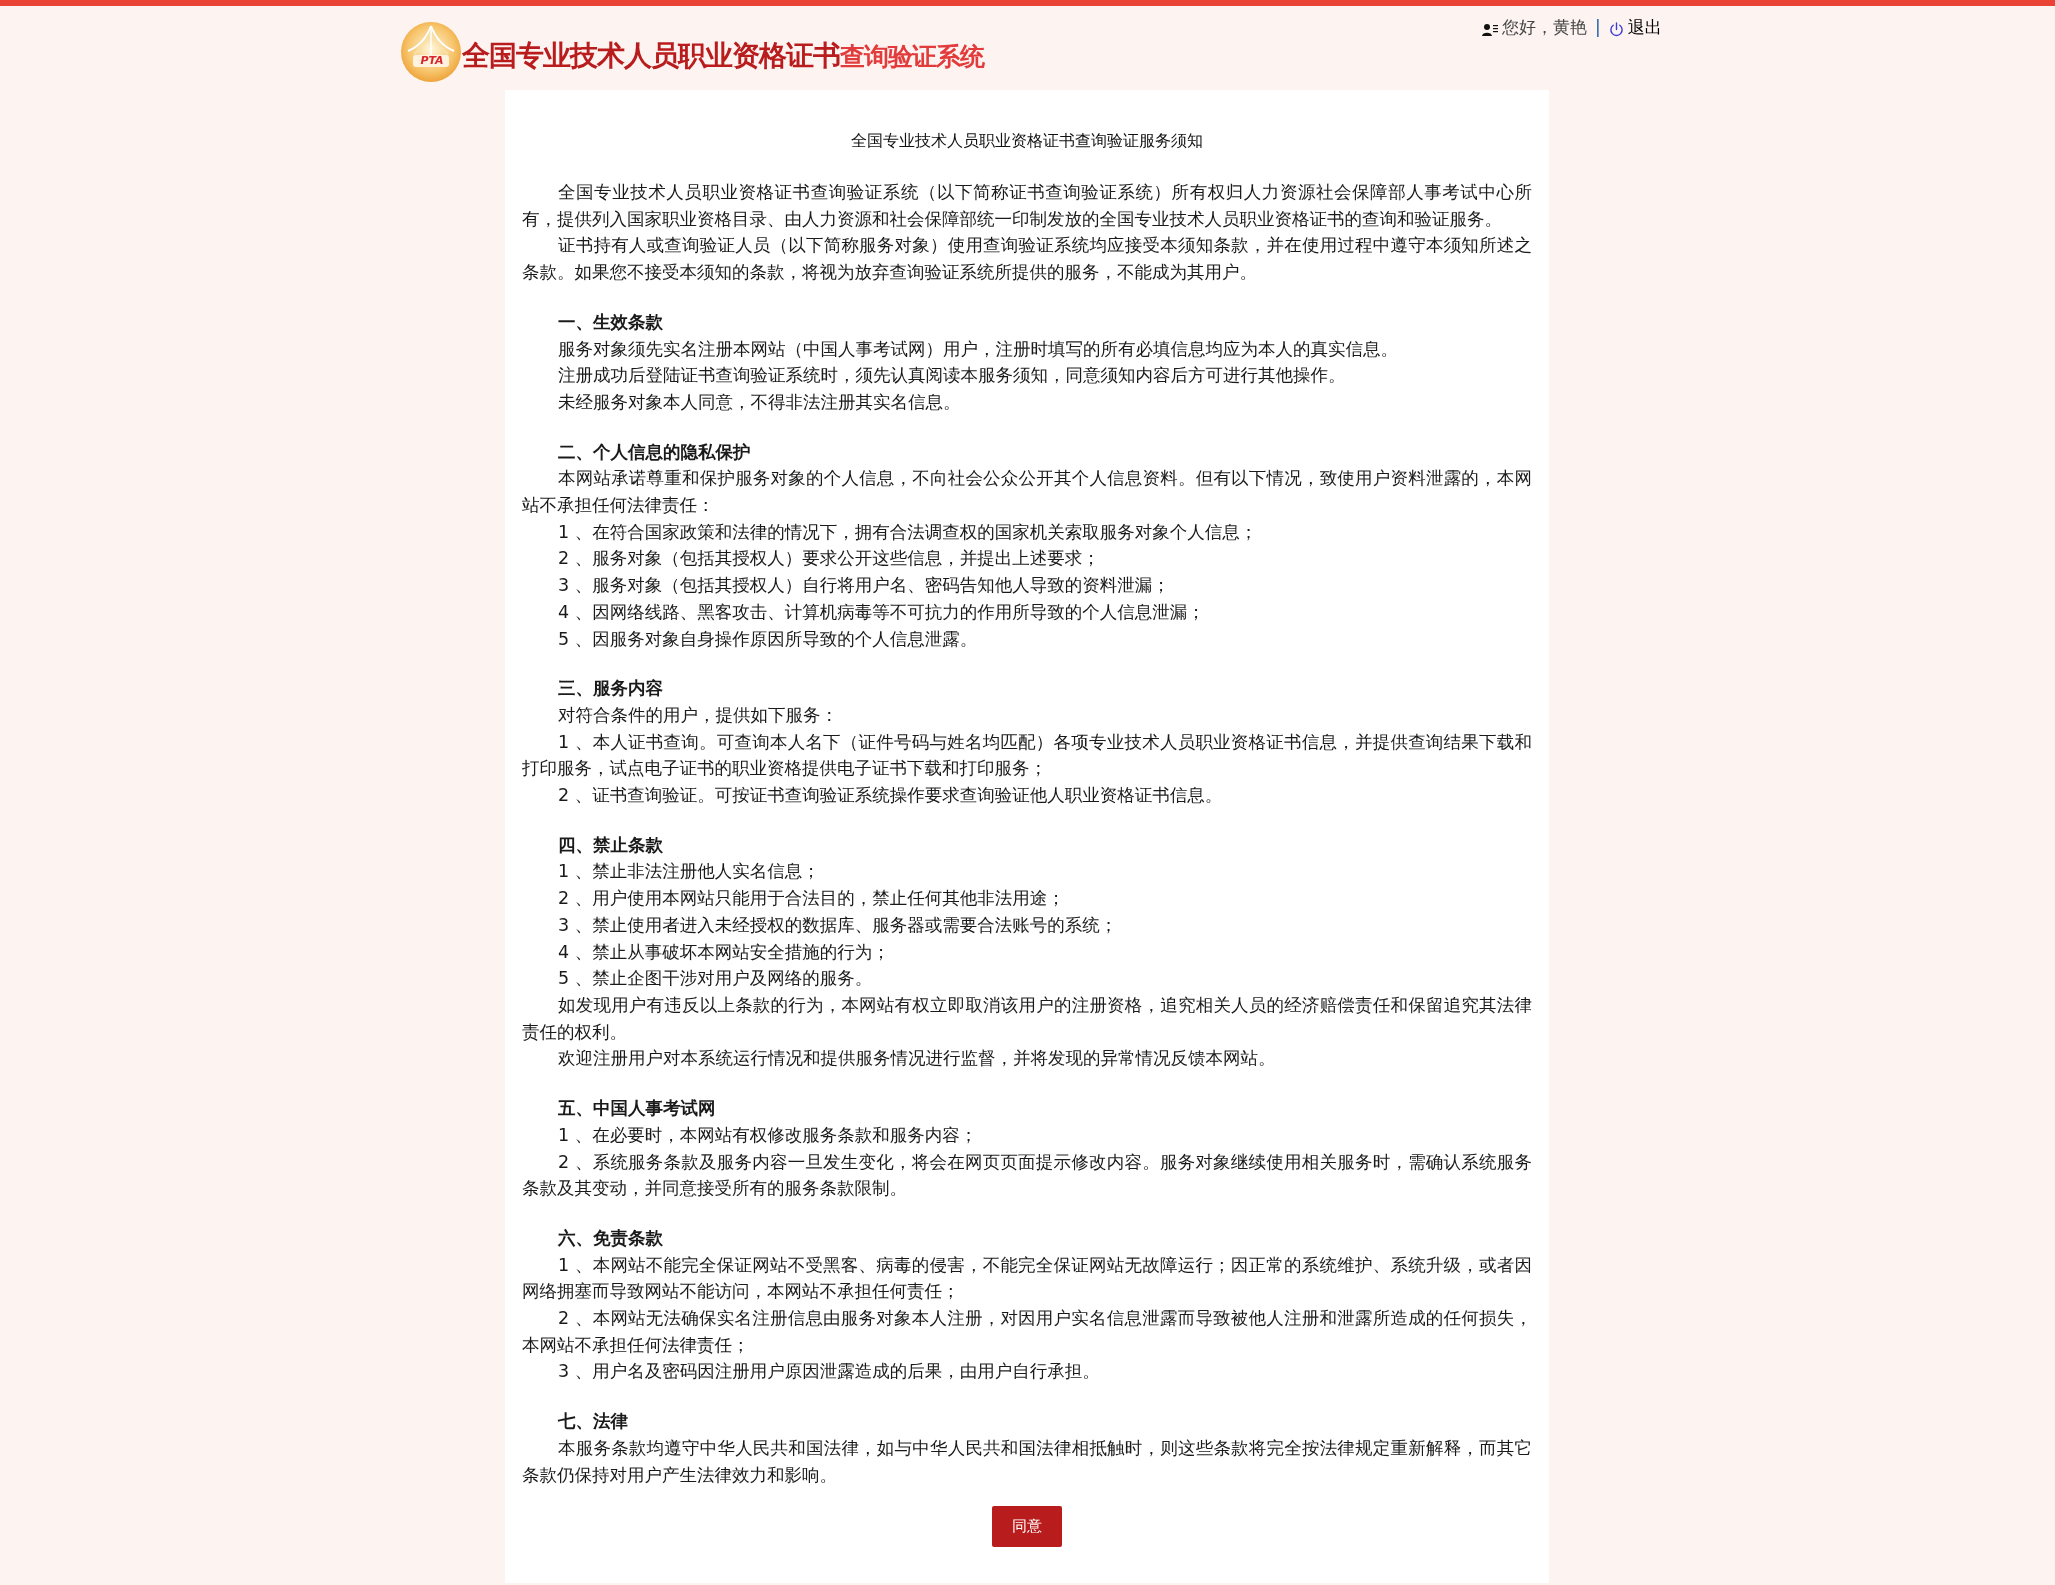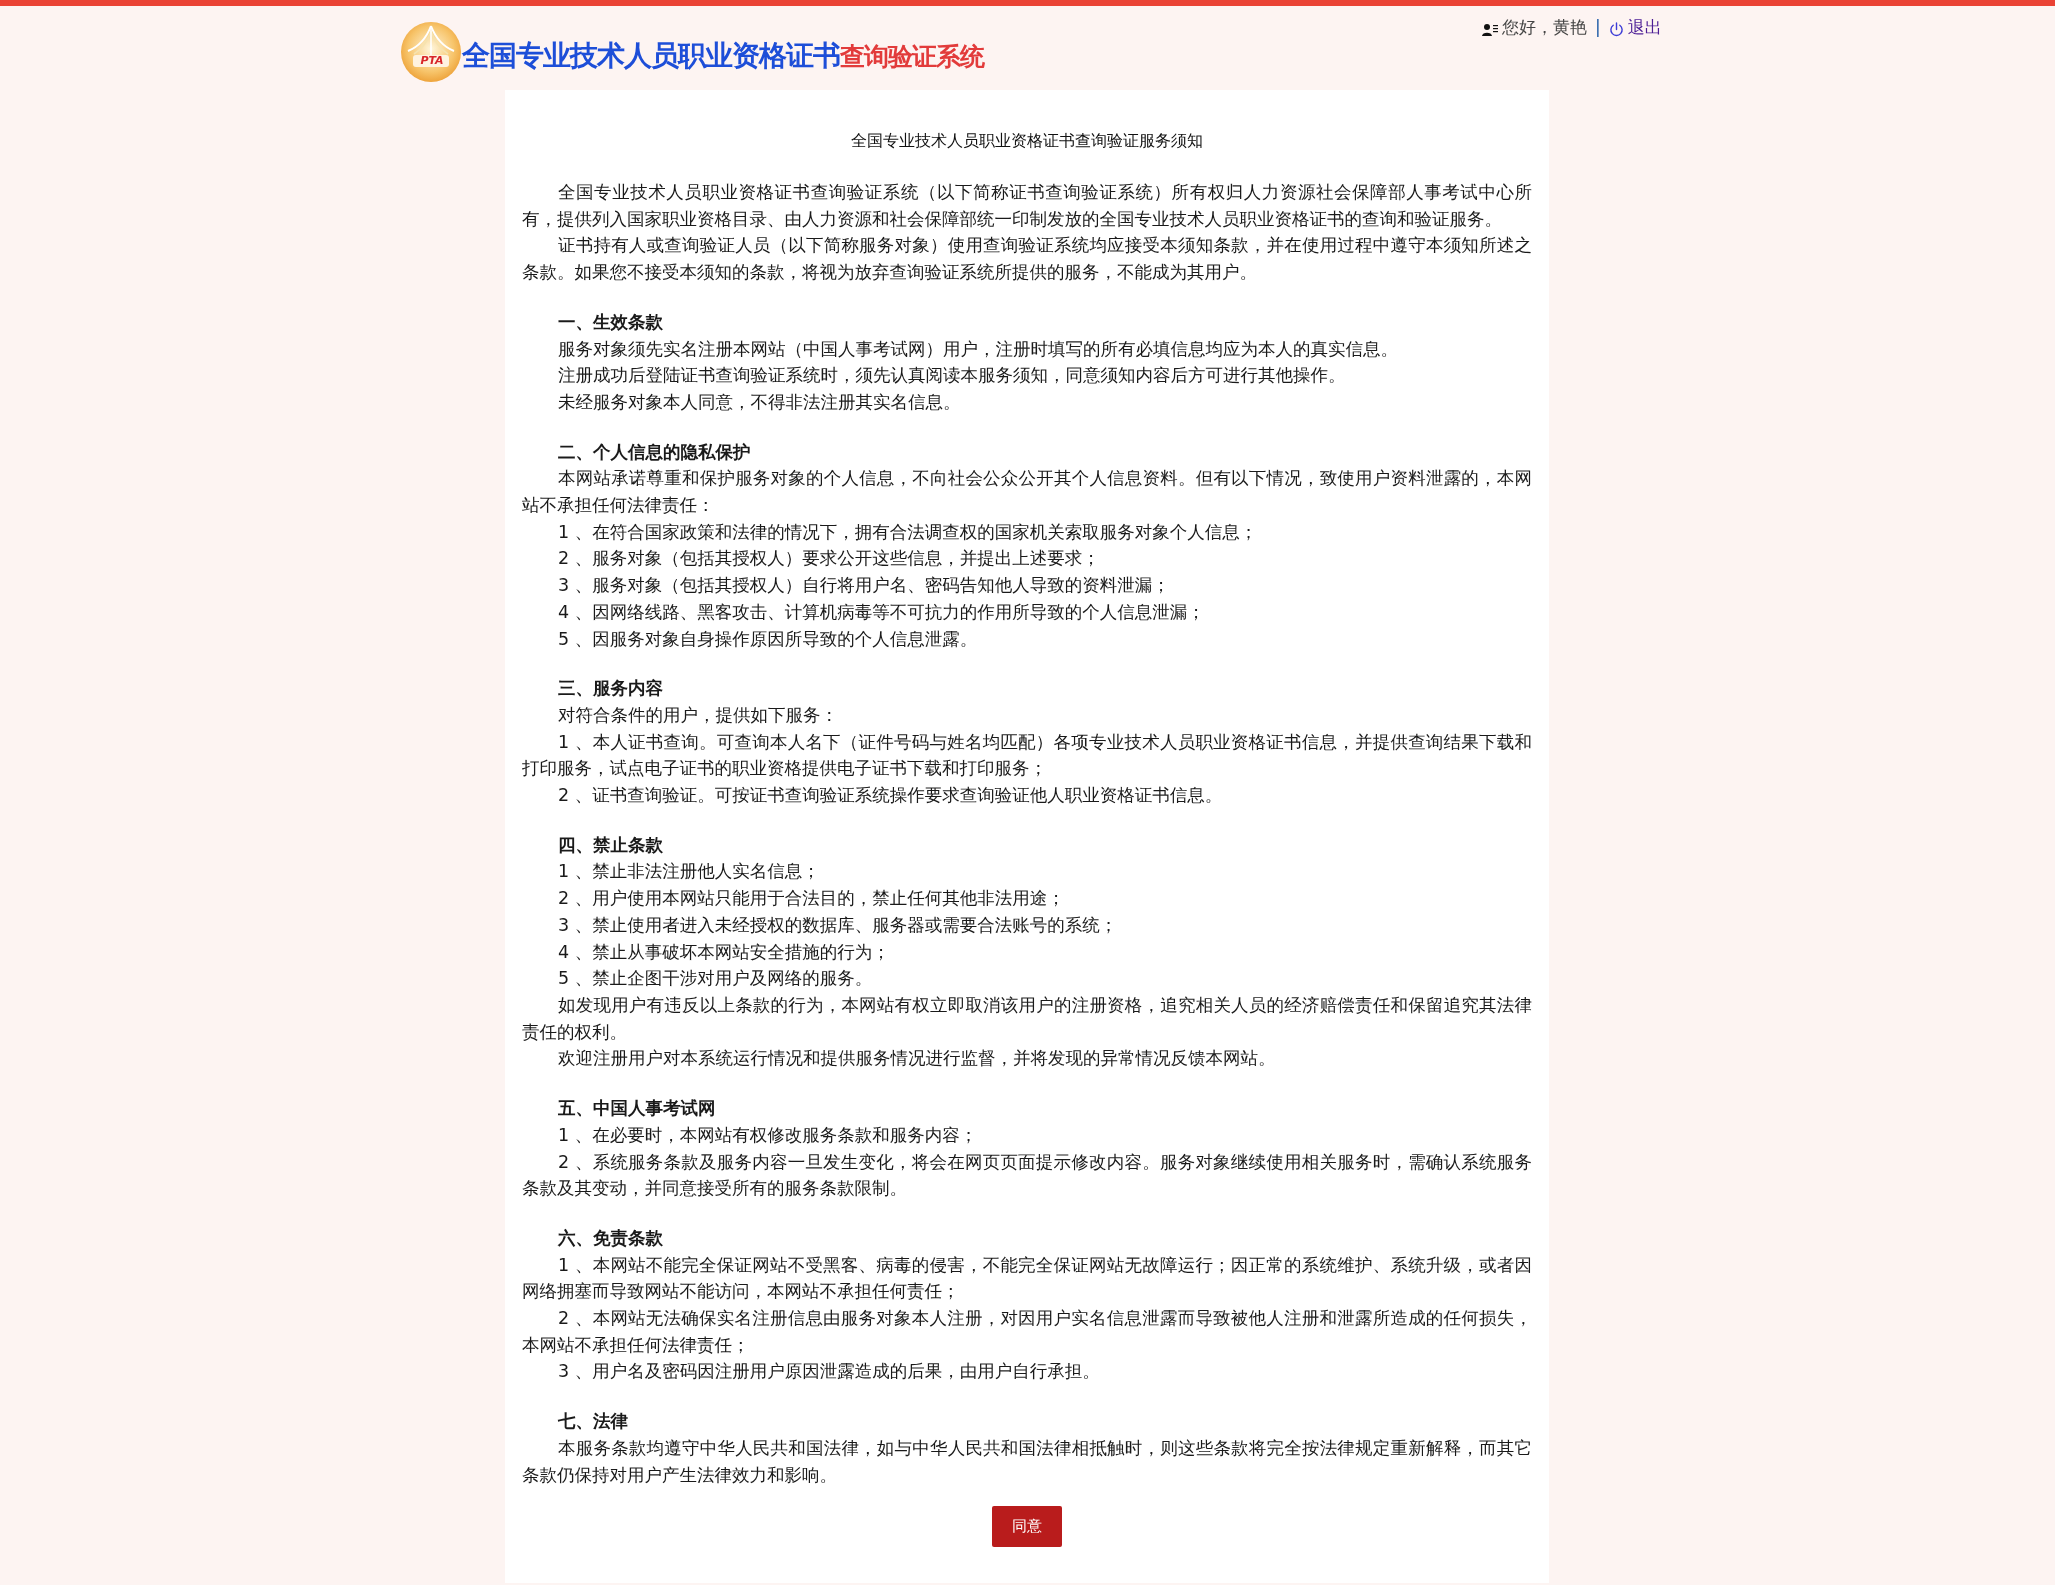--- a/index.html
+++ b/index.html
@@ -7,26 +7,26 @@
     width: 2055px; height: 1585px; overflow: hidden;
     background: #fdf4f2;
     font-family: "DejaVu Sans", "Liberation Sans", sans-serif;
     color: #222;
     position: relative;
   }
   .top-bar { position: absolute; left: 0; top: 0; width: 2055px; height: 6px; background: #ea4335; }
   .logo { position: absolute; left: 400px; top: 21px; width: 62px; height: 62px; }
   .logo svg { width: 62px; height: 62px; display: block; }
   .site-title { position: absolute; left: 462px; top: 36px; height: 40px; line-height: 40px; font-size: 28px; font-weight: bold; white-space: nowrap; letter-spacing: -1px; }
-  .site-title .t1 { color: #1d4ed8; }
+  .site-title .t1 { color: #b91c1c; }
   .site-title .t2 { color: #e23b3b; font-size: 25px; }
   .user-box { position: absolute; left: 1482px; top: 16px; height: 22px; line-height: 22px; font-size: 17px; color: #444; white-space: nowrap; display: flex; align-items: center; }
   .user-box .user-icon { width: 16px; height: 14px; margin-right: 4px; display: inline-block; }
   .user-box .sep { margin: 0 8px; color: #1d5aa6; }
-  .user-box .logout { color: #4c1d95; display: inline-flex; align-items: center; cursor: pointer; }
+  .user-box .logout { color: #000000; display: inline-flex; align-items: center; cursor: pointer; }
   .user-box .power-icon { width: 15px; height: 15px; margin-right: 4px; display: inline-block; }
   .panel { position: absolute; left: 505px; top: 90px; width: 1044px; height: 1493px; background: #ffffff; }
   .content { position: absolute; left: 17px; top: 36px; width: 1010px; font-size: 17.5px; line-height: 26.7px; color: #1a1a1a; }
   .content h1 { margin: 0 0 23px 0; text-align: center; font-size: 16px; font-weight: normal; line-height: 30px; color: #111; }
   .content p { margin: 0; text-indent: 36px; text-align: justify; }
   .content .sec { margin-top: 23px; }
   .content .sec-title { font-weight: bold; text-indent: 36px; margin: 0; }
   .agree-wrap { position: absolute; left: 0; top: 1416px; width: 100%; text-align: center; }
   .agree-btn { display: inline-block; width: 70px; height: 41px; line-height: 41px; background: #b91c1c; color: #fff; font-size: 15px; border-radius: 2px; border: none; cursor: pointer; font-family: "DejaVu Sans", "Liberation Sans", sans-serif; padding: 0; }
 </style>

